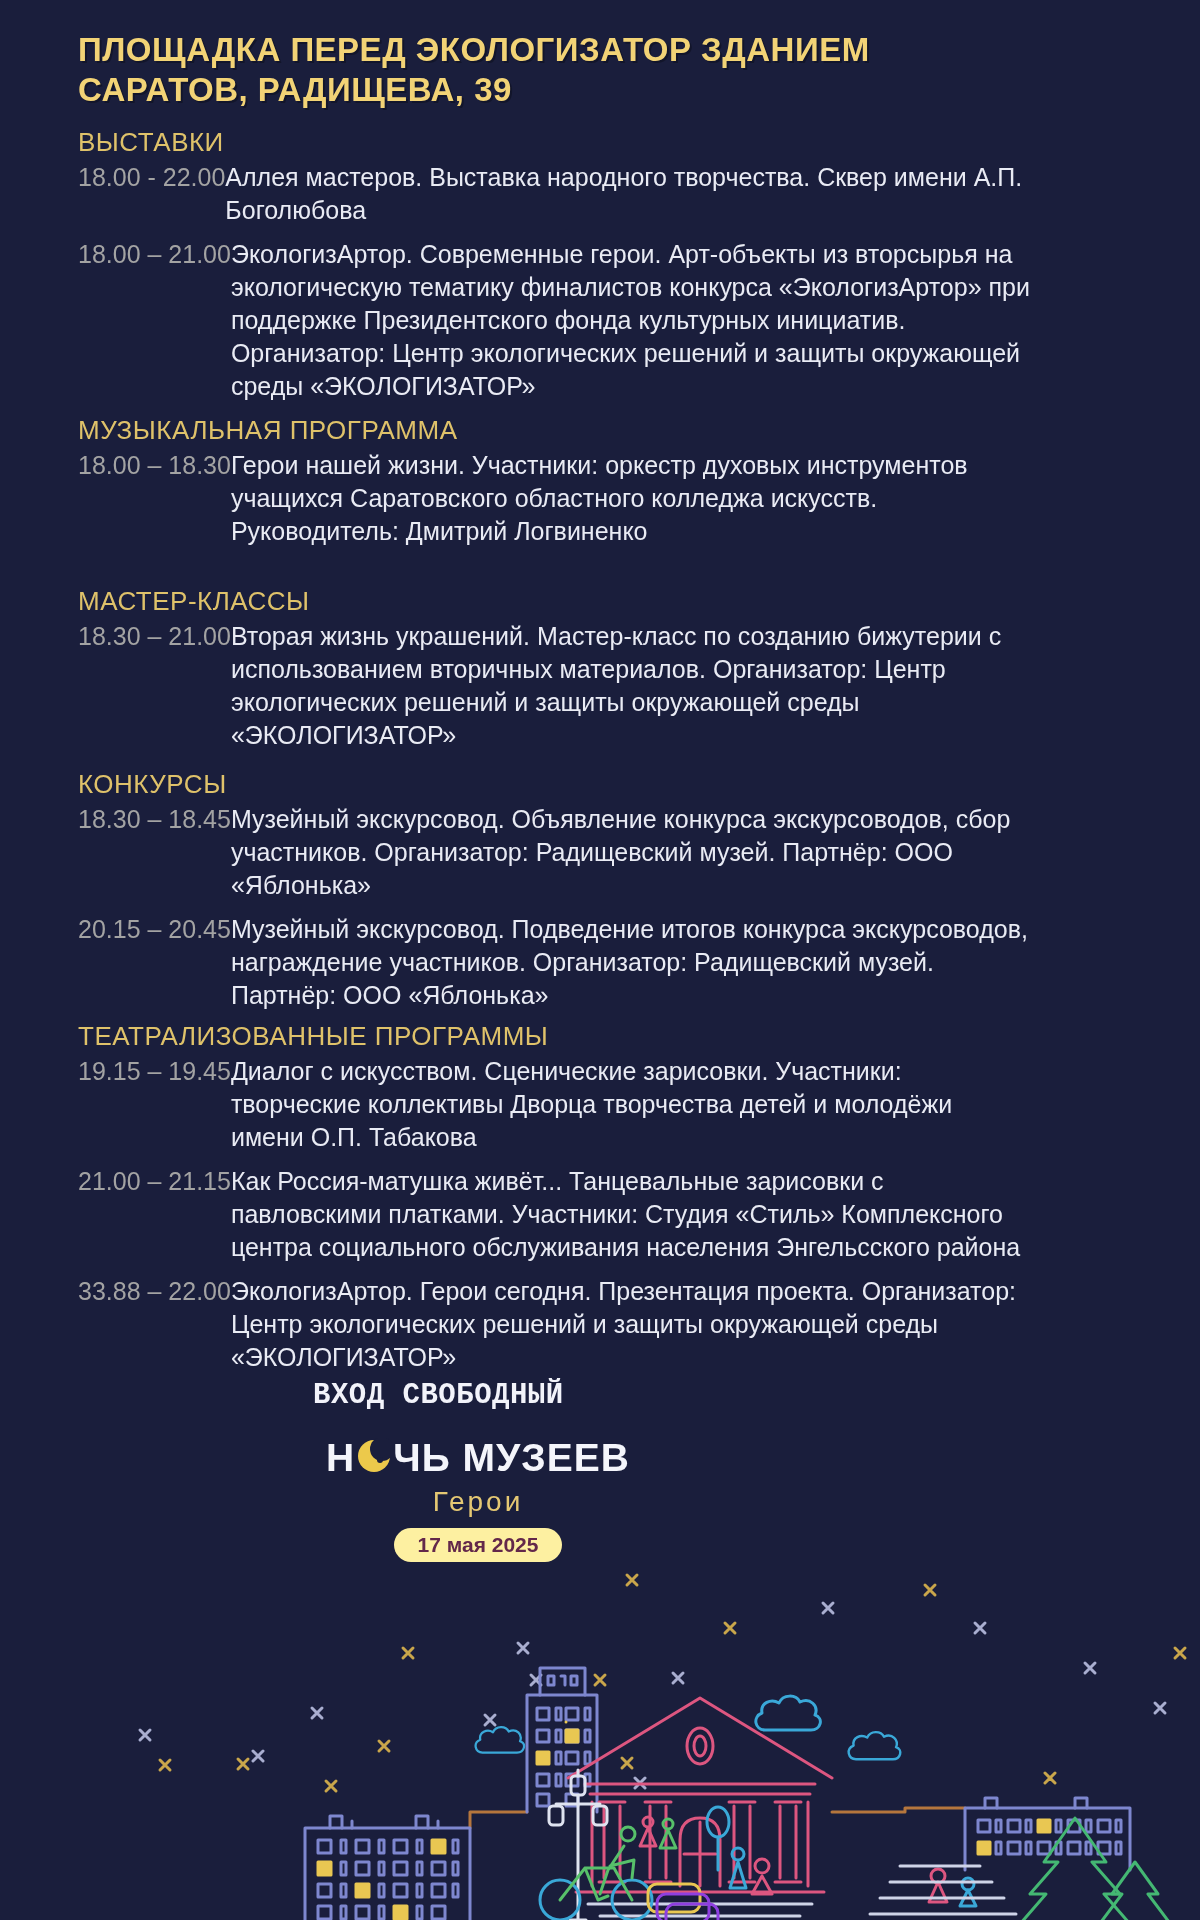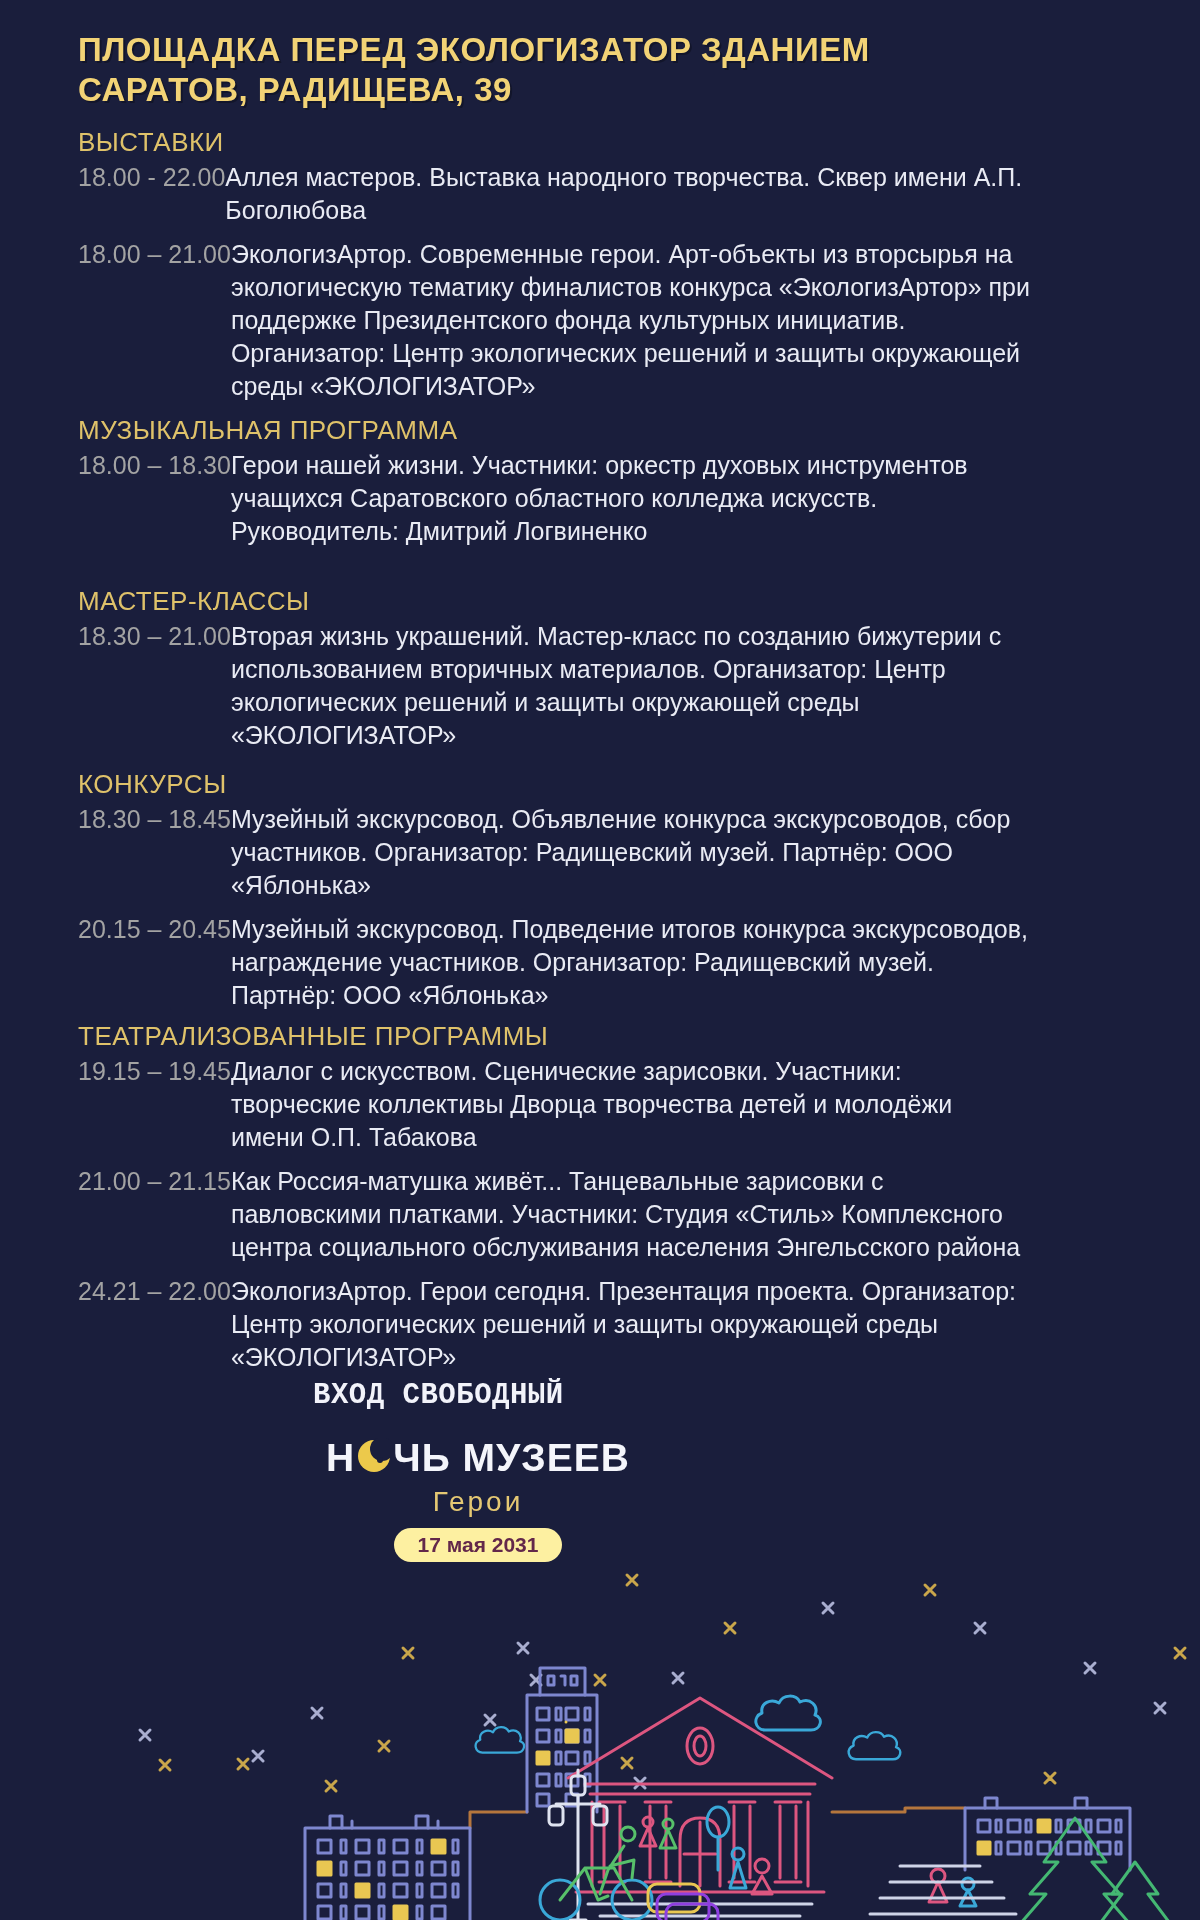--- a/index.html
+++ b/index.html
@@ -107,37 +107,37 @@
     <h2 class="sec-h">ТЕАТРАЛИЗОВАННЫЕ ПРОГРАММЫ</h2>
     <div class="event">
       <div class="time">19.15 – 19.45</div>
       <div class="desc">Диалог с искусством. Сценические зарисовки. Участники: творческие коллективы Дворца творчества детей и молодёжи имени О.П. Табакова</div>
     </div>
     <div class="event">
       <div class="time">21.00 – 21.15</div>
       <div class="desc">Как Россия-матушка живёт... Танцевальные зарисовки с павловскими платками. Участники: Студия «Стиль» Комплексного центра социального обслуживания населения Энгельсского района</div>
     </div>
     <div class="event">
-      <div class="time">24.21 – 22.00</div>
+      <div class="time">33.88 – 22.00</div>
       <div class="desc">ЭкологизАртор. Герои сегодня. Презентация проекта. Организатор: Центр экологических решений и защиты окружающей среды «ЭКОЛОГИЗАТОР»</div>
     </div>
   </section>
 
   <div class="entry">ВХОД СВОБОДНЫЙ</div>
 
   <div class="logo-block">
     <div class="logo-title">
       <span>Н</span><span class="moon"><svg width="36" height="36" viewBox="0 0 36 36">
             <circle cx="18" cy="18" r="16" fill="#ecc94b"></circle>
             <circle cx="26" cy="11" r="12" fill="#1a1e3c"></circle>
             <circle cx="24" cy="22" r="3" fill="#1a1e3c"></circle>
           </svg></span><span>ЧЬ МУЗЕЕВ</span>
     </div>
     <div class="logo-sub">Герои</div>
-    <div class="date-badge">17 мая 2031</div>
+    <div class="date-badge">17 мая 2025</div>
   </div>
 
 </div>
 
 <svg class="city" viewBox="0 0 1200 350" fill="none" stroke-linecap="round" stroke-linejoin="round" stroke-width="3">
   <defs>
     <path id="cloudp" d="M-30 14 c-10 0 -13 -13 -3 -17 c-2 -10 9 -15 17 -10 c4 -9 17 -9 21 -1 c10 -5 19 4 15 13 c9 3 6 15 -4 15 z"></path>
     <path id="starp" d="M0 0l10 10m0-10l-10 10"></path>
   </defs>
 

